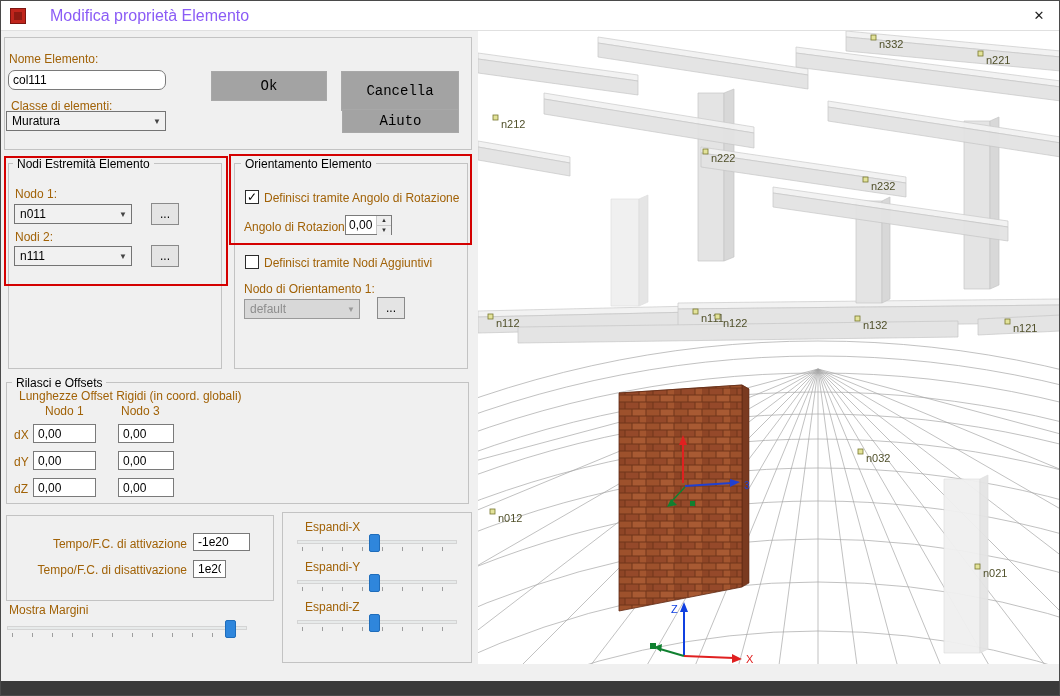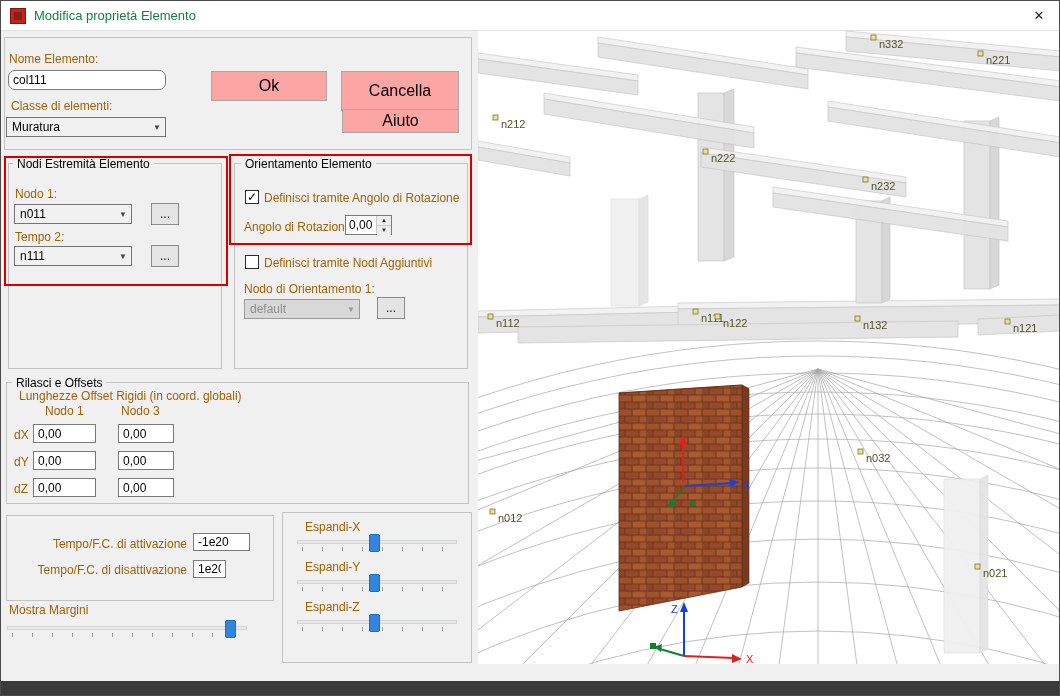--- a/index.html
+++ b/index.html
@@ -2,25 +2,25 @@
 <html><head>
 <meta charset="utf-8">
 <style>
   *{margin:0;padding:0;box-sizing:border-box}
   html,body{width:1060px;height:696px}
   body{font-family:"Liberation Sans",sans-serif;background:#8a8a8a}
   .window{position:relative;width:1060px;height:696px;background:#f0f0f0;border:1px solid #4a4a4a;overflow:hidden}
   .titlebar{position:absolute;left:0;top:0;width:100%;height:30px;background:#fff;border-bottom:1px solid #e0e0e0;display:flex;align-items:center;z-index:6}
   .app-icon{width:16px;height:16px;margin-left:9px;background:#c0251c;border:1px solid #7d1510;position:relative;flex:0 0 auto}
   .app-icon::after{content:"";position:absolute;left:3px;top:3px;right:3px;bottom:3px;background:#8f1a12}
-  .title-text{margin-left:8px;font-size:13px;color:#15803d}
+  .title-text{margin-left:24px;font-size:16px;color:#8b5cf6}
   .close-btn{margin-left:auto;width:40px;height:29px;display:flex;align-items:center;justify-content:center;font-size:13px;color:#222;cursor:pointer}
   .label{position:absolute;font-size:12px;color:#a16207;white-space:nowrap}
   .tinput{position:absolute;border:1px solid #7a7a7a;background:#fff;font-size:12px;padding:1px 4px;font-family:inherit}
-  .btn{position:absolute;background:#fca5a5;border:1px solid #a8a8a8;font-size:16px;font-family:Liberation Sans, sans-serif;cursor:pointer;color:#000}
+  .btn{position:absolute;background:#a3a3a3;border:1px solid #a8a8a8;font-size:14px;font-family:Liberation Mono, monospace;cursor:pointer;color:#000}
   .combo{position:absolute;border:1px solid #747474;background:#f1f1f1;display:flex;align-items:center;font-size:12px;cursor:pointer;color:#000}
   .combo .cv{flex:1;padding:0 5px;overflow:hidden;white-space:nowrap}
   .combo .arrow{width:16px;text-align:center;font-size:8px;color:#444;flex:0 0 auto}
   .combo.disabled{background:#d8d8d8;color:#8d8d8d;border-color:#9a9a9a;cursor:default}
   .combo.disabled .arrow{color:#9a9a9a}
   .browse{position:absolute;background:#e4e4e4;border:1px solid #8a8a8a;font-size:12px;font-family:inherit;cursor:pointer;line-height:10px}
   .groupbox{position:absolute;border:1px solid #c3c3c3}
   .legend{position:absolute;font-size:12px;background:#f0f0f0;padding:0 4px;white-space:nowrap;z-index:2}
   .redbox{position:absolute;border:2px solid #d40000;pointer-events:none;z-index:5}
   .checkbox{position:absolute;width:14px;height:14px;border:1px solid #2b2b2b;background:#fff;font-size:12px;line-height:12px;text-align:center;cursor:pointer;color:#000}
@@ -55,35 +55,35 @@
     <div class="close-btn">✕</div>
   </div>
 
   <div class="groupbox" style="left:3px;top:36px;width:468px;height:113px"></div>
 
   <div class="label" style="left:8px;top:51px">Nome Elemento:</div>
   <input class="tinput" style="left: 7px; top: 69px; width: 158px; height: 20px; border-radius: 7px;" value="col111">
   <button class="btn" style="left:210px;top:70px;width:116px;height:30px">Ok</button>
   <button class="btn" style="left:340px;top:70px;width:118px;height:40px">Cancella</button>
   <div class="label" style="left:10px;top:98px">Classe di elementi:</div>
-  <div class="combo" style="left:5px;top:116px;width:160px;height:20px">
+  <div class="combo" style="left:5px;top:110px;width:160px;height:20px">
     <span class="cv">Muratura</span>
     <span class="arrow">▼</span>
   </div>
   <button class="btn" style="left:341px;top:108px;width:117px;height:24px">Aiuto</button>
 
   <div class="groupbox" style="left:7px;top:162px;width:214px;height:206px"></div>
   <div class="legend" style="left:12px;top:156px">Nodi Estremità Elemento</div>
   <div class="label" style="left:14px;top:186px">Nodo 1:</div>
   <div class="combo" style="left:13px;top:203px;width:118px;height:20px">
     <span class="cv">n011</span>
     <span class="arrow">▼</span>
   </div>
   <button class="browse" style="left:150px;top:202px;width:28px;height:22px">...</button>
-  <div class="label" style="left:14px;top:229px">Tempo 2:</div>
+  <div class="label" style="left:14px;top:229px">Nodi 2:</div>
   <div class="combo" style="left:13px;top:245px;width:118px;height:20px">
     <span class="cv">n111</span>
     <span class="arrow">▼</span>
   </div>
   <button class="browse" style="left:150px;top:244px;width:28px;height:22px">...</button>
   <div class="redbox" style="left:3px;top:155px;width:224px;height:130px"></div>
 
   <div class="groupbox" style="left:233px;top:162px;width:234px;height:206px"></div>
   <div class="legend" style="left:240px;top:156px">Orientamento Elemento</div>
   <div class="checkbox" style="left:244px;top:189px">✓</div>

